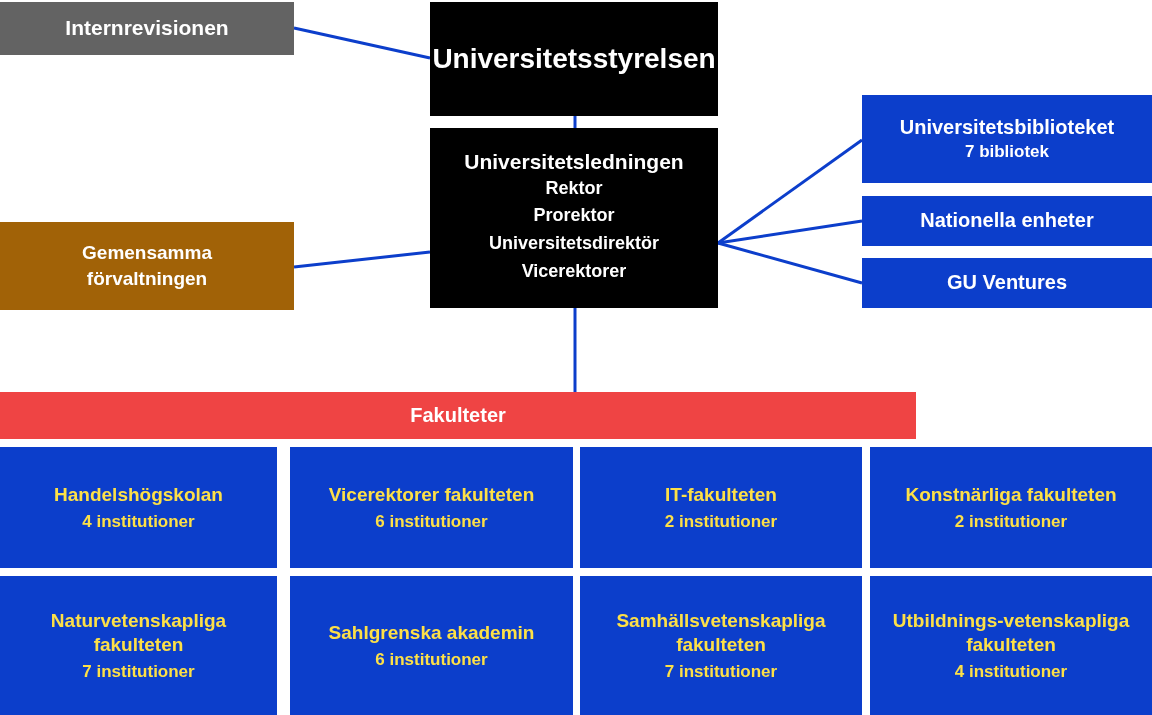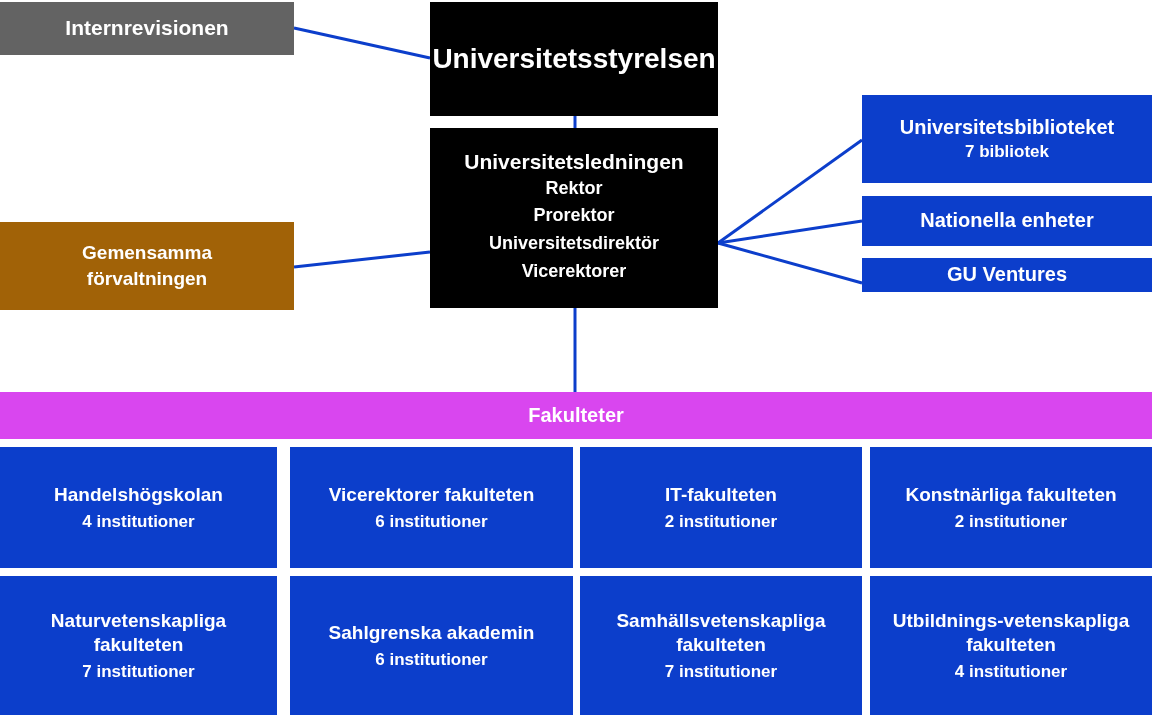--- a/index.html
+++ b/index.html
@@ -80,37 +80,37 @@
   #node-library .title { font-size: 20px; }
   #node-library .sub { font-size: 17px; margin-top: 3px; }
 
   #node-national {
     left: 862px; top: 196px; width: 290px; height: 50px;
     background: #0c3ecb;
   }
   #node-national .title { font-size: 20px; }
 
   #node-ventures {
-    left: 862px; top: 258px; width: 290px; height: 34px;
+    left: 862px; top: 258px; width: 290px; height: 50px;
     background: #0c3ecb;
   }
   #node-ventures .title { font-size: 20px; }
 
   #node-faculties-header {
-    left: 0px; top: 392px; width: 1152px; height: 47px;
-    background: #d946ef;
+    left: 0px; top: 392px; width: 916px; height: 47px;
+    background: #ef4444;
   }
   #node-faculties-header .title { font-size: 20px; }
 
   
   .faculty {
     position: absolute;
     box-sizing: border-box;
     background: #0c3ecb;
-    color: #ffffff;
+    color: #fde047;
     display: flex;
     flex-direction: column;
     align-items: center;
     justify-content: center;
     text-align: center;
     padding: 2px 8px;
   }
   .faculty .title {
     font-weight: bold;
     font-size: 19px;

